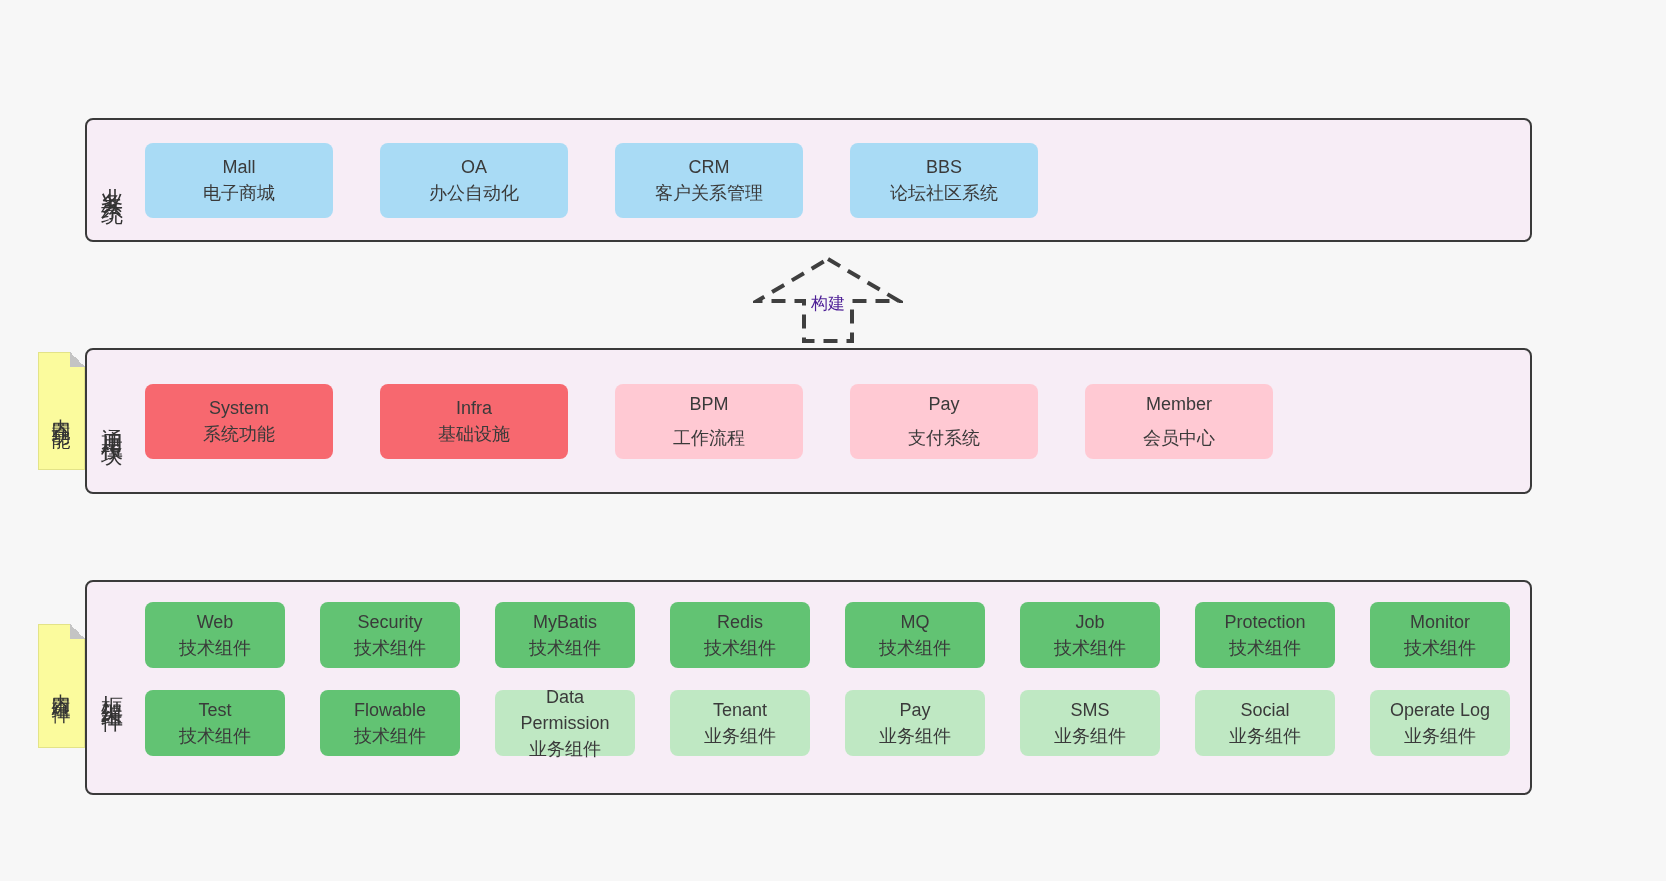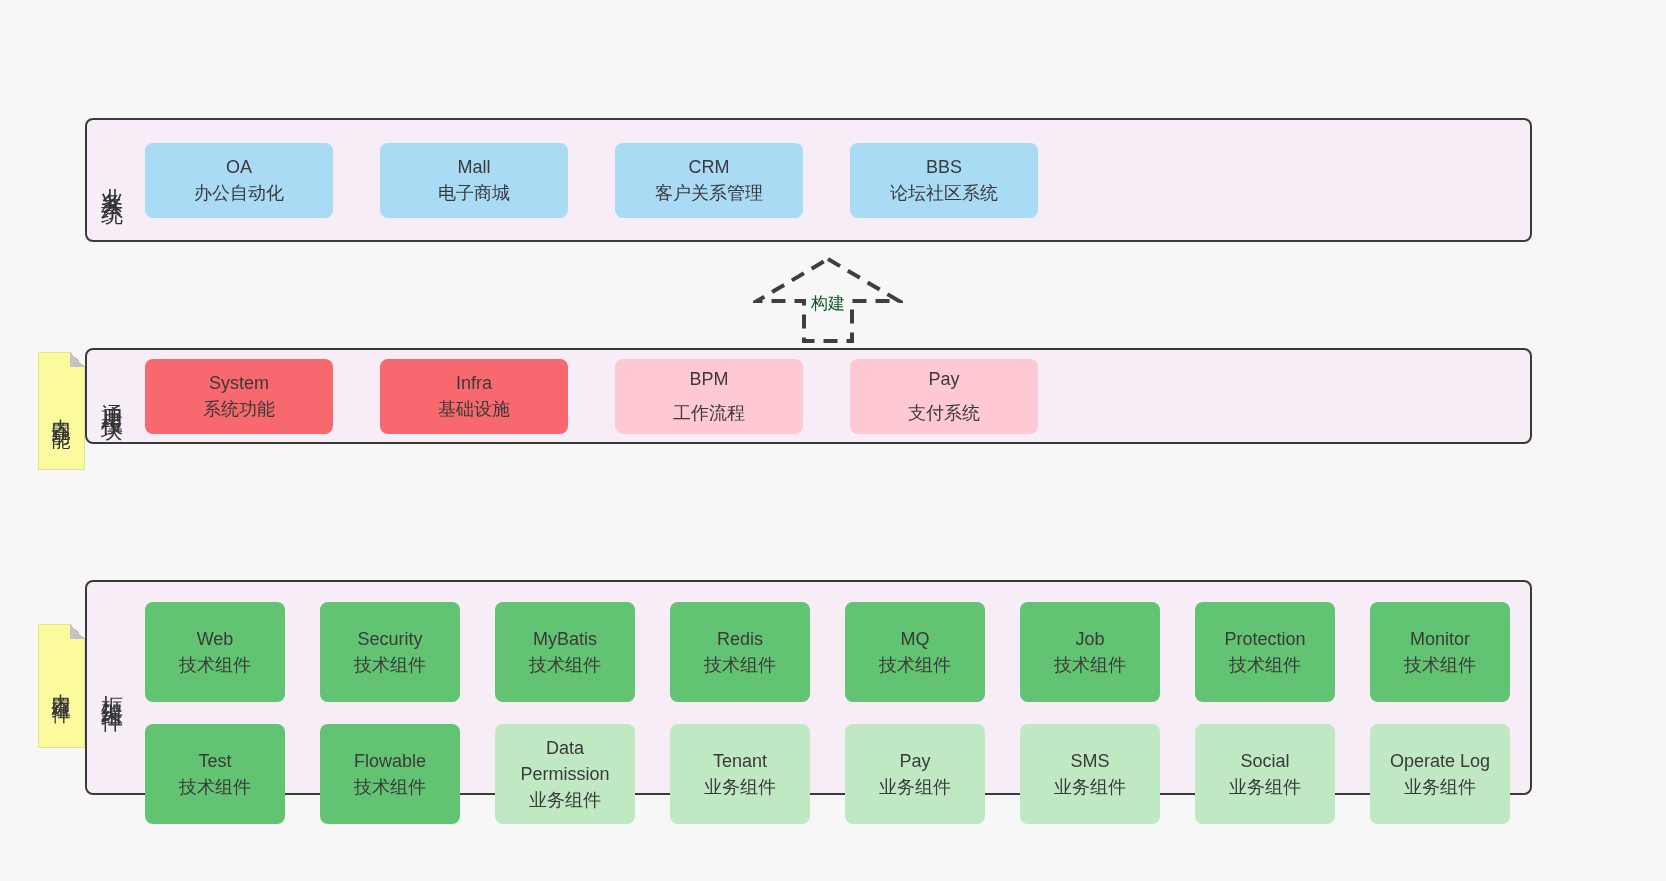--- a/index.html
+++ b/index.html
@@ -15,21 +15,21 @@
 
   
   .layer{
     position:absolute;left:85px;width:1447px;
     background:#f7edf6;
     border:2px solid #3a3a3a;
     border-radius:8px;
     box-sizing:border-box;
   }
   .layer1{top:118px;height:124px;}
-  .layer2{top:348px;height:96px;}
+  .layer2{top:348px;height:146px;}
   .layer3{top:580px;height:215px;}
 
   .v-label{
     position:absolute;left:14px;top:50%;
     transform:translateY(-50%);
     writing-mode:vertical-rl;text-orientation:upright;
     font-size:22px;letter-spacing:5px;line-height:1;
     color:#333;white-space:nowrap;
   }
 
@@ -47,21 +47,21 @@
     border-radius:8px;
     display:flex;flex-direction:column;
     align-items:center;justify-content:center;
     text-align:center;
     font-size:18px;line-height:1.45;
     color:#3a3a3a;
     box-sizing:border-box;
     padding:4px 6px;
   }
   .size-wide{width:188px;height:75px;}
-  .size-small{width:140px;height:100px;}
+  .size-small{width:140px;height:66px;}
 
   .blue  {background:#a9dbf5;}
   .red   {background:#f7686f;}
   .pink  {background:#ffc9d3;gap:8px;}
   .gdark {background:#62c373;}
   .glight{background:#bfe8c3;}
 
   
   .sticky{
     position:absolute;left:38px;width:47px;
@@ -87,21 +87,21 @@
 
   
   .arrow{position:absolute;width:150px;height:90px;}
   .arrow1{left:753px;top:255px;}
   .arrow2{left:766px;top:487px;}
   .arrow svg{position:absolute;inset:0;}
   .arrow-label{
     position:absolute;left:50%;top:36px;
     transform:translateX(-50%);
     background:#f7f7f7;
-    font-size:17px;color:#14532d;
+    font-size:17px;color:#4c1d95;
     padding:1px 3px;white-space:nowrap;
   }
 </style>
 </head>
 <body>
 
 <div class="canvas">
 
   <div class="sticky sticky1">
     <div class="fold"></div>
@@ -109,26 +109,26 @@
   </div>
   <div class="sticky sticky2">
     <div class="fold"></div>
     <div class="s-text">内置组件</div>
   </div>
 
   <section class="layer layer1">
     <div class="v-label">业务系统</div>
     <div class="boxes">
       <div class="box blue size-wide">
+        <div>Mall</div>
+        <div>电子商城</div>
+      </div>
+      <div class="box blue size-wide">
         <div>OA</div>
         <div>办公自动化</div>
-      </div>
-      <div class="box blue size-wide">
-        <div>Mall</div>
-        <div>电子商城</div>
       </div>
       <div class="box blue size-wide">
         <div>CRM</div>
         <div>客户关系管理</div>
       </div>
       <div class="box blue size-wide">
         <div>BBS</div>
         <div>论坛社区系统</div>
       </div>
     </div>
@@ -153,20 +153,24 @@
         <div>基础设施</div>
       </div>
       <div class="box pink size-wide">
         <div>BPM</div>
         <div>工作流程</div>
       </div>
       <div class="box pink size-wide">
         <div>Pay</div>
         <div>支付系统</div>
       </div>
+      <div class="box pink size-wide">
+        <div>Member</div>
+        <div>会员中心</div>
+      </div>
     </div>
   </section>
 
 
   <section class="layer layer3">
     <div class="v-label">框架组件</div>
     <div class="boxes-grid">
       <div class="box-row">
         <div class="box gdark size-small">
           <div>Web</div>

